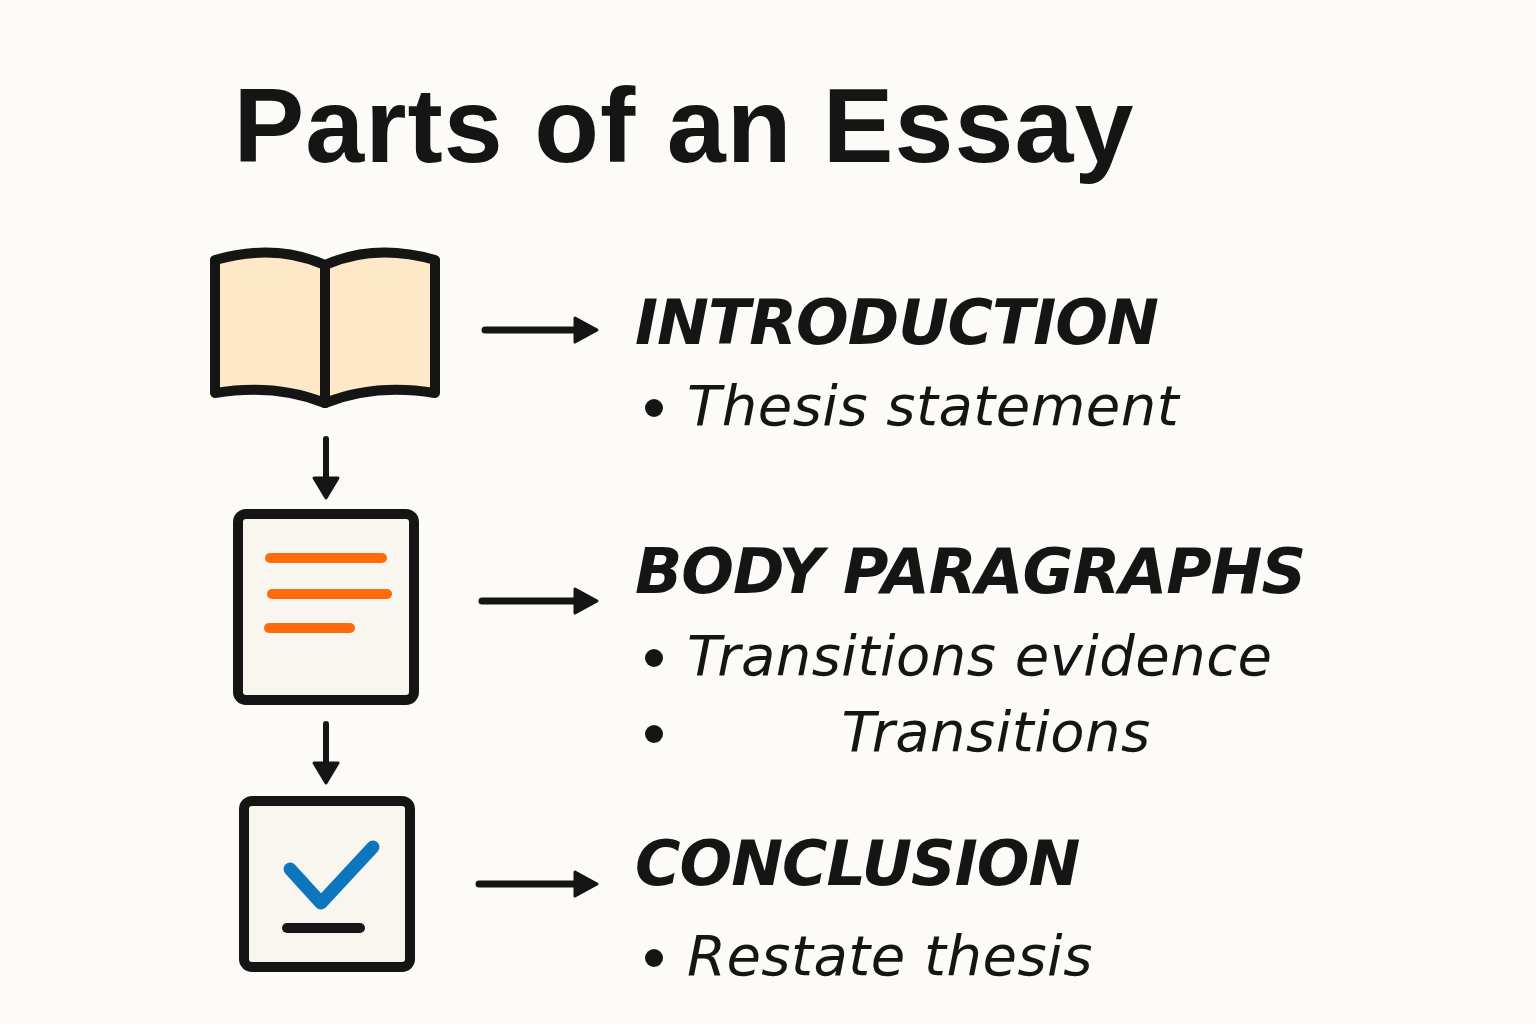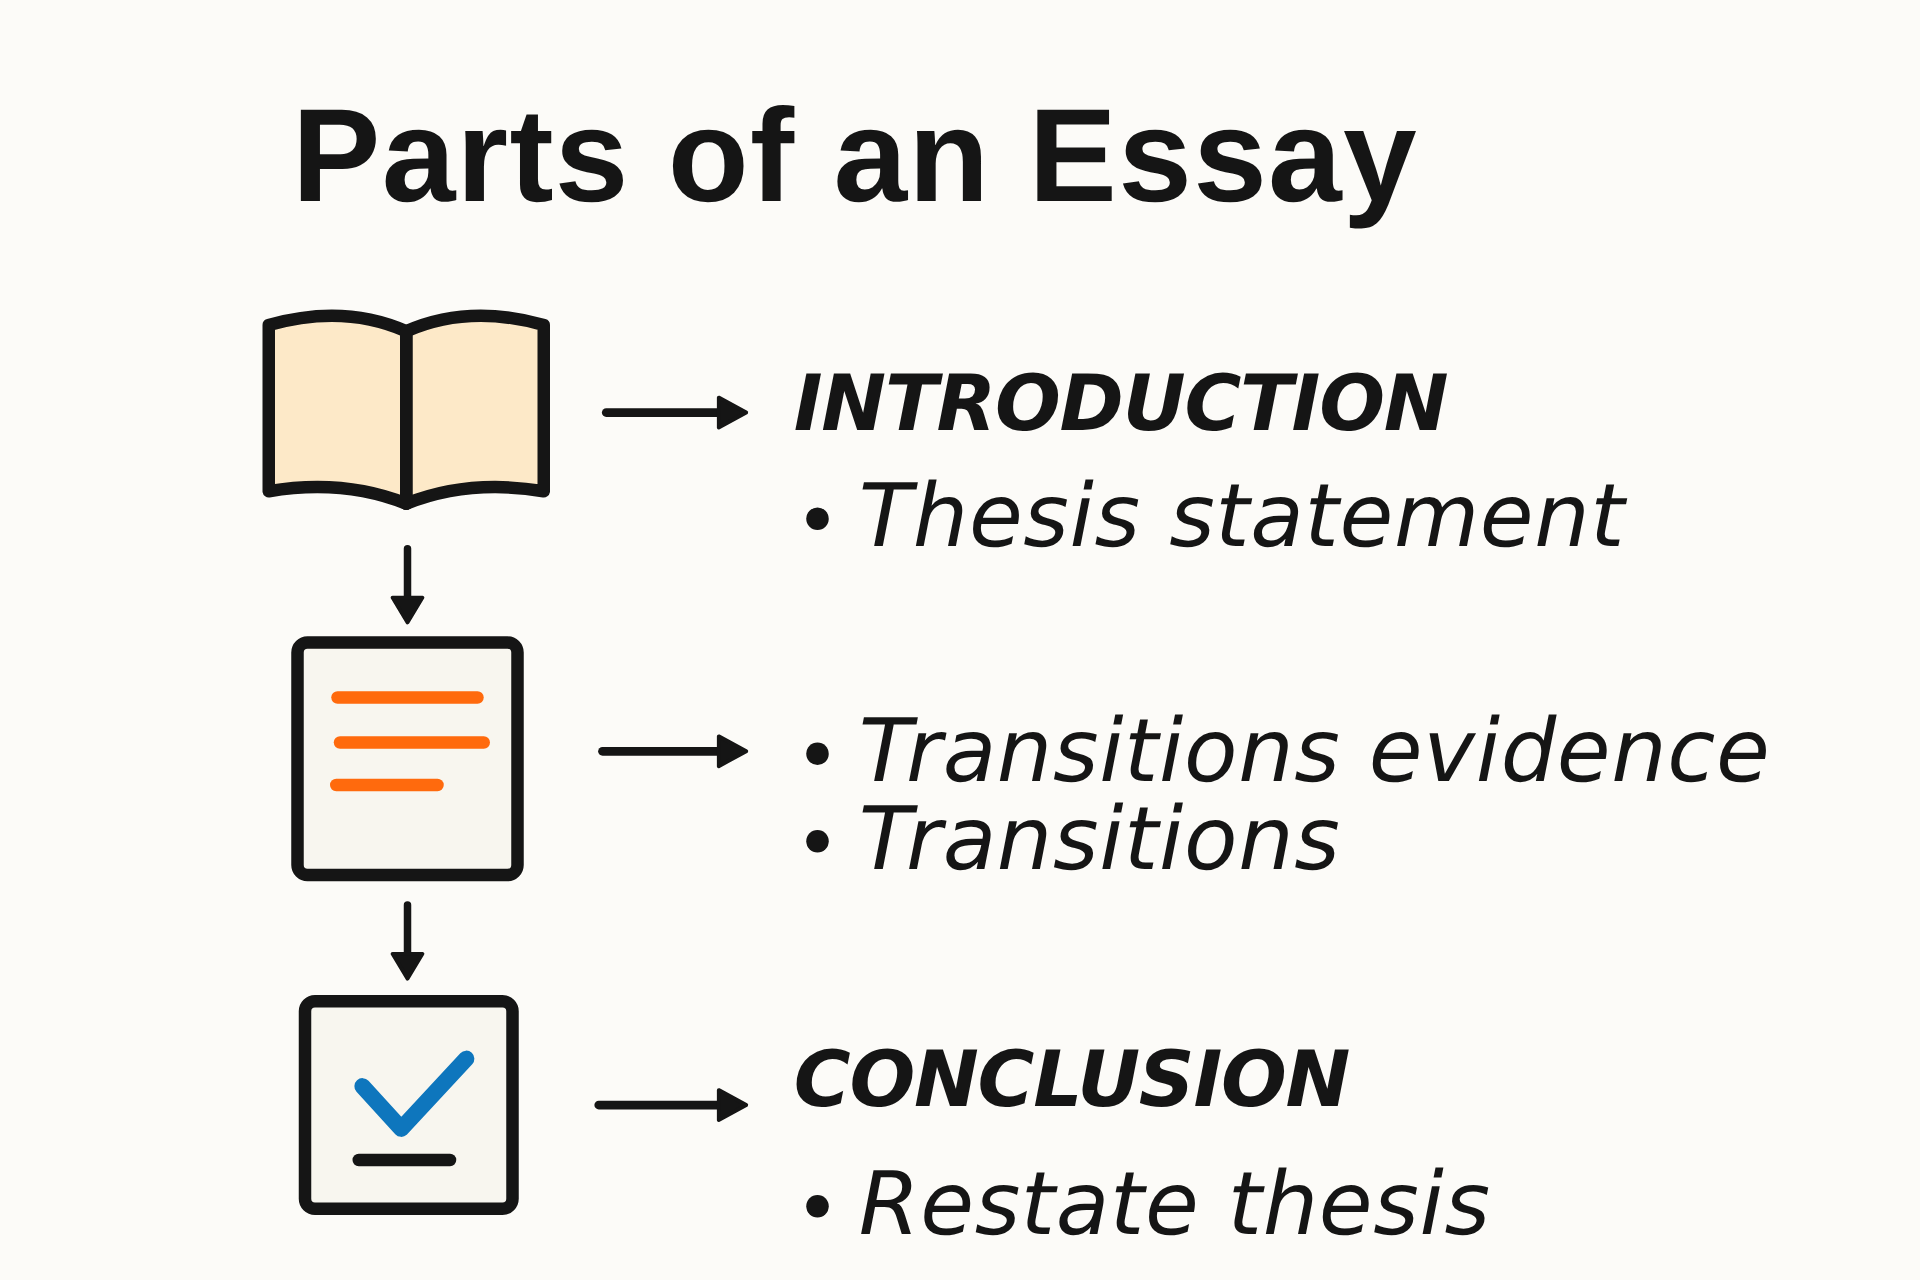--- a/index.html
+++ b/index.html
@@ -48,21 +48,21 @@
     letter-spacing: -1px;
   }
   .bullets {
     list-style: none;
     margin: 0;
     padding: 0;
   }
   .bullet {
     position: relative;
     font-family: "DejaVu Sans", "Liberation Sans", sans-serif;
-    font-size: 70px;
+    font-size: 56px;
     line-height: 1;
     white-space: nowrap;
     padding-left: 52px;
     letter-spacing: 0.5px;
   }
   .bullet .dot {
     position: absolute;
     left: 10px;
     top: 50%;
     width: 18px;
@@ -109,26 +109,27 @@
   <line x1="40" y1="86" x2="155" y2="86" stroke="#ff6a0d" stroke-width="10" stroke-linecap="round"></line>
   <line x1="37" y1="120" x2="118" y2="120" stroke="#ff6a0d" stroke-width="10" stroke-linecap="round"></line>
 </svg>
 
 <svg class="arrow" style="left:476px;top:583px;" width="126" height="36" viewBox="0 0 126 36">
   <line x1="6" y1="18" x2="104" y2="18" stroke="#151515" stroke-width="7" stroke-linecap="round"></line>
   <path d="M99 6 L121 18 L99 30 Z" fill="#151515" stroke="#151515" stroke-width="3" stroke-linejoin="round"></path>
 </svg>
 
 <div class="section" style="top:541px;">
+  <h2 class="heading">BODY PARAGRAPHS</h2>
   <ul class="bullets" style="margin-top:25px;">
     <li class="bullet">
       <span class="dot"></span>
       <span>Transitions evidence</span>
     </li>
-    <li class="bullet" style="">
+    <li class="bullet" style="margin-top:20px;text-align:center;">
       <span class="dot"></span>
       <span>Transitions</span>
     </li>
   </ul>
 </div>
 
 <svg class="arrow" style="left:308px;top:719px;" width="36" height="70" viewBox="0 0 36 70">
   <line x1="18" y1="5" x2="18" y2="50" stroke="#151515" stroke-width="6" stroke-linecap="round"></line>
   <path d="M6 44 L18 64 L30 44 Z" fill="#151515" stroke="#151515" stroke-width="3" stroke-linejoin="round"></path>
 </svg>

